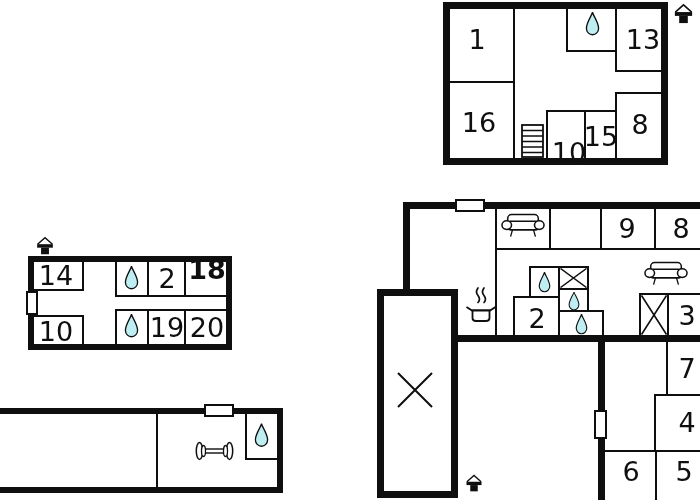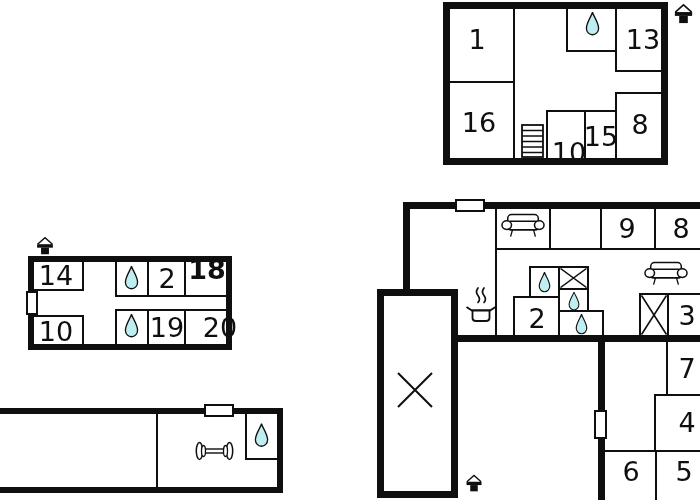--- a/index.html
+++ b/index.html
@@ -81,21 +81,21 @@
   <div class="w" style="left:115px;top:309px;width:2px;height:35px;"></div>
   <div class="w" style="left:147px;top:309px;width:2px;height:35px;"></div>
   <div class="w" style="left:184px;top:309px;width:2px;height:35px;"></div>
   <div class="win" style="left:26px;top:291px;width:12px;height:24px;"></div>
 
   <div class="lbl" style="left:56px;top:275px;">14</div>
   <div class="lbl" style="left:56px;top:331px;">10</div>
   <div class="lbl" style="left:167px;top:278px;">2</div>
   <div class="lbl" style="left:207px;top:269px;font-weight:bold;">18</div>
   <div class="lbl" style="left:167px;top:327px;">19</div>
-  <div class="lbl" style="left:220px;top:327px;">20</div>
+  <div class="lbl" style="left:207px;top:327px;">20</div>
 
   <div class="icon" style="left:124px;top:265px;width:15px;height:25px;">
     <svg viewBox="0 0 16 26">
         <path d="M8 1 C7.2 4.5 1.5 12 1.5 18 a6.5 7 0 0 0 13 0 C14.5 12 8.8 4.5 8 1 Z" fill="#bfeef2" stroke="#0f0f0f" stroke-width="1.4"></path>
       </svg>
   </div>
   <div class="icon" style="left:124px;top:313px;width:15px;height:25px;">
     <svg viewBox="0 0 16 26">
         <path d="M8 1 C7.2 4.5 1.5 12 1.5 18 a6.5 7 0 0 0 13 0 C14.5 12 8.8 4.5 8 1 Z" fill="#bfeef2" stroke="#0f0f0f" stroke-width="1.4"></path>
       </svg>

